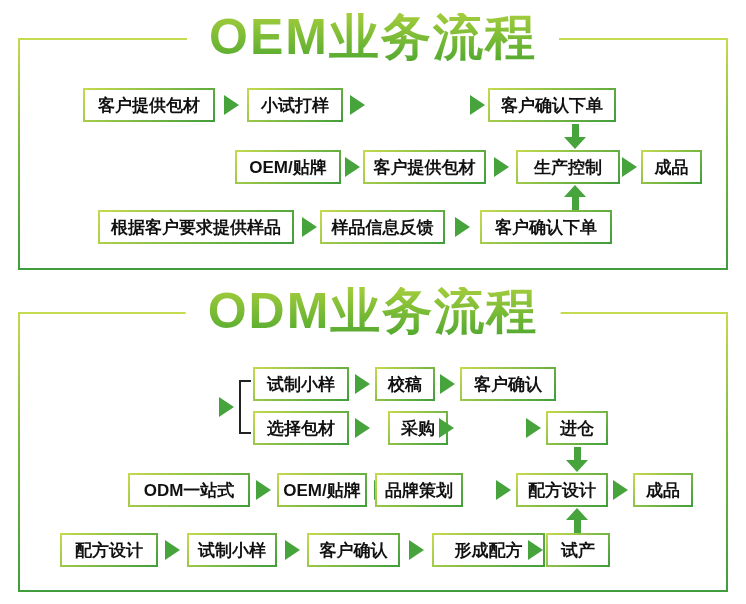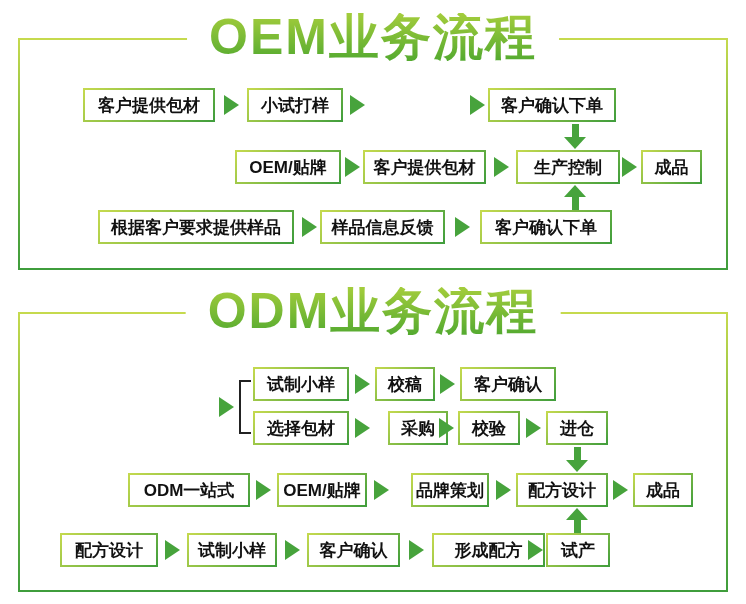--- a/index.html
+++ b/index.html
@@ -141,42 +141,39 @@
       </div>
 
     <div class="step" style="left:233px;top:97px;width:96px">
         <span>选择包材</span>
       </div>
     <div class="arr-r" style="left:335px;top:104px"></div>
     <div class="step" style="left:368px;top:97px;width:60px">
         <span>采购</span>
       </div>
     <div class="arr-r" style="left:419px;top:104px"></div>
-    <div class="step" style="left:438px;top:97px;width:62px">
-        <span>校验</span>
-      </div>
     <div class="arr-r" style="left:506px;top:104px"></div>
     <div class="step" style="left:526px;top:97px;width:62px">
         <span>进仓</span>
       </div>
 
     <div class="arr-v arr-down" style="left:546px;top:133px">
         <i class="stem"></i>
         <i class="head"></i>
       </div>
 
     <div class="step" style="left:108px;top:159px;width:122px">
         <span>ODM一站式</span>
       </div>
     <div class="arr-r" style="left:236px;top:166px"></div>
     <div class="step" style="left:257px;top:159px;width:90px">
         <span>OEM/贴牌</span>
       </div>
     <div class="arr-r" style="left:354px;top:166px"></div>
-    <div class="step" style="left:391px;top:159px;width:78px">
+    <div class="step" style="left:355px;top:159px;width:88px">
         <span>品牌策划</span>
       </div>
     <div class="arr-r" style="left:476px;top:166px"></div>
     <div class="step" style="left:496px;top:159px;width:92px">
         <span>配方设计</span>
       </div>
     <div class="arr-r" style="left:593px;top:166px"></div>
     <div class="step" style="left:613px;top:159px;width:60px">
         <span>成品</span>
       </div>

